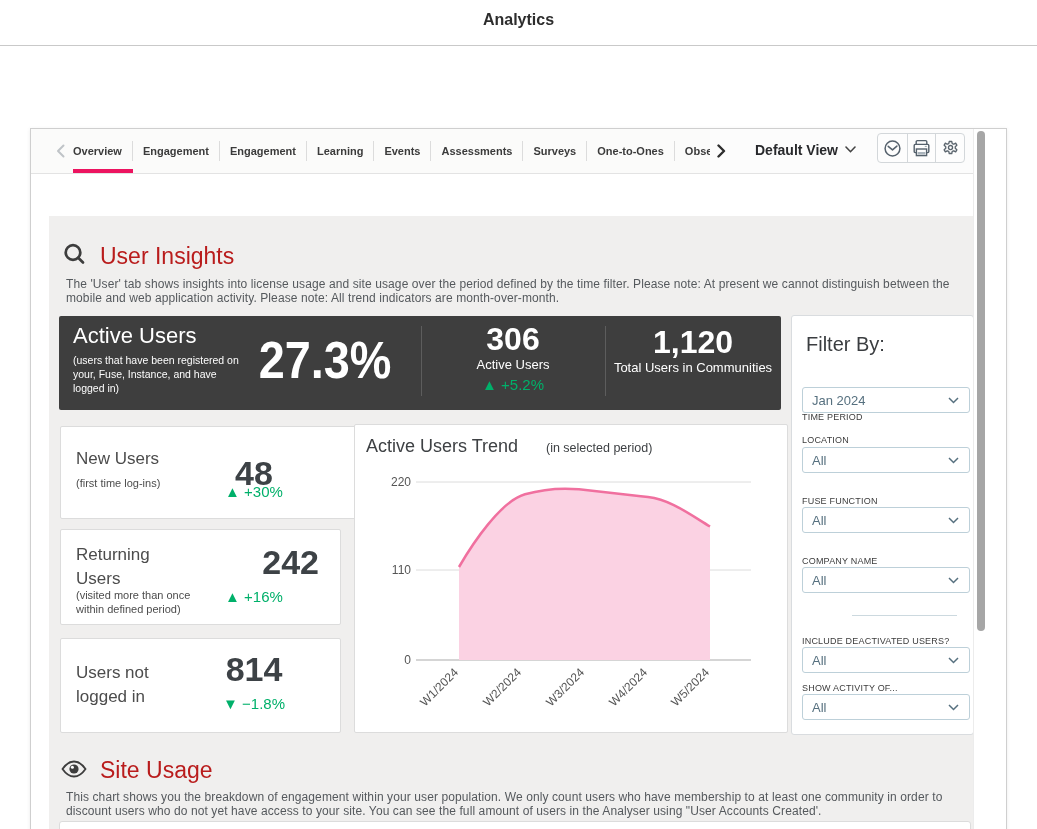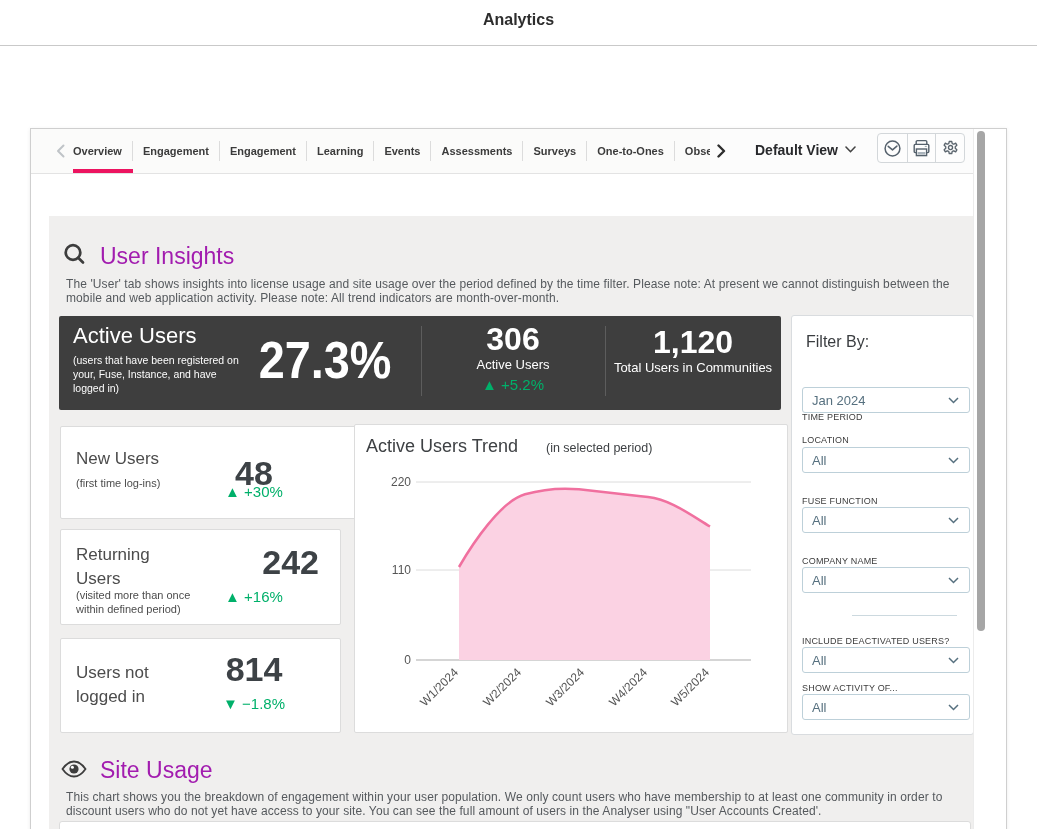--- a/index.html
+++ b/index.html
@@ -40,21 +40,21 @@
 
 #sbtrack { position:absolute; left:942px; top:0; width:33px; height:711px; background:#fff;
   border-left:1px solid #ececec; }
 #sbthumb { position:absolute; left:3px; top:2px; width:8px; height:500px;
   background:#a6a6a6; border-radius:4px; }
 
 
 #graysec { position:absolute; left:18px; top:87px; width:924px; height:625px; background:#f0efee; }
 
 
-.sechead { position:absolute; font-size:23px; color:#a21caf; }
+.sechead { position:absolute; font-size:23px; color:#b91c1c; }
 .sechead-desc { position:absolute; font-size:12px; line-height:14px; letter-spacing:0.1px; color:#55595d; }
 
 
 #darkbar { position:absolute; left:28px; top:187px; width:722px; height:94px;
   background:#3e3e3e; border-radius:2px; color:#fff; }
 #darkbar .t1 { position:absolute; left:14px; top:7px; font-size:22px; }
 #darkbar .t2 { position:absolute; left:14px; top:38px; font-size:10.5px; line-height:13.9px; color:#fdfdfd; }
 #darkbar .big { position:absolute; left:193px; top:18px; width:133px; text-align:center;
   font-size:52px; font-weight:bold; line-height:52px; transform:scaleX(0.9); }
 #darkbar .vsep { position:absolute; top:10px; width:1px; height:70px; background:#5d5d5d; }
@@ -66,21 +66,21 @@
 
 .card { position:absolute; background:#fff; border:1px solid #dcdcdc; border-radius:2px; }
 .card .ct { position:absolute; left:15px; font-size:17px; line-height:24px; color:#4c4c4c; }
 .card .cs { position:absolute; left:15px; font-size:11px; line-height:13.5px; color:#4c4c4c; }
 .card .cn { position:absolute; text-align:center; font-size:34px; font-weight:bold; color:#3d4246; }
 .card .cg { position:absolute; text-align:center; font-size:15px; color:#00b06a; }
 
 
 #filter { position:absolute; left:760px; top:186px; width:183px; height:420px;
   background:#fff; border:1px solid #d9dcdf; border-radius:3px; }
-#filter h3 { position:absolute; left:14px; top:17px; font-size:16px; font-weight:normal; color:#3a3d40; }
+#filter h3 { position:absolute; left:14px; top:17px; font-size:20px; font-weight:normal; color:#3a3d40; }
 .flabel { position:absolute; left:10px; font-size:9px; color:#3c3c3c; letter-spacing:0.2px; }
 .fselect { position:absolute; left:10px; width:168px; height:26px; background:#fff;
   border:1px solid #bdd0d9; border-radius:3px; font-size:13px; color:#56707f; }
 .fselect .txt { position:absolute; left:9px; top:5px; }
 .fselect svg { position:absolute; right:10px; top:9px; }
 #fdivider { position:absolute; left:60px; top:299px; width:105px; height:1px; background:#ccd9df; }
 
 
 #chartcard { position:absolute; left:323px; top:295px; width:434px; height:309px;
   background:#fff; border:1px solid #dcdcdc; border-radius:2px; }

